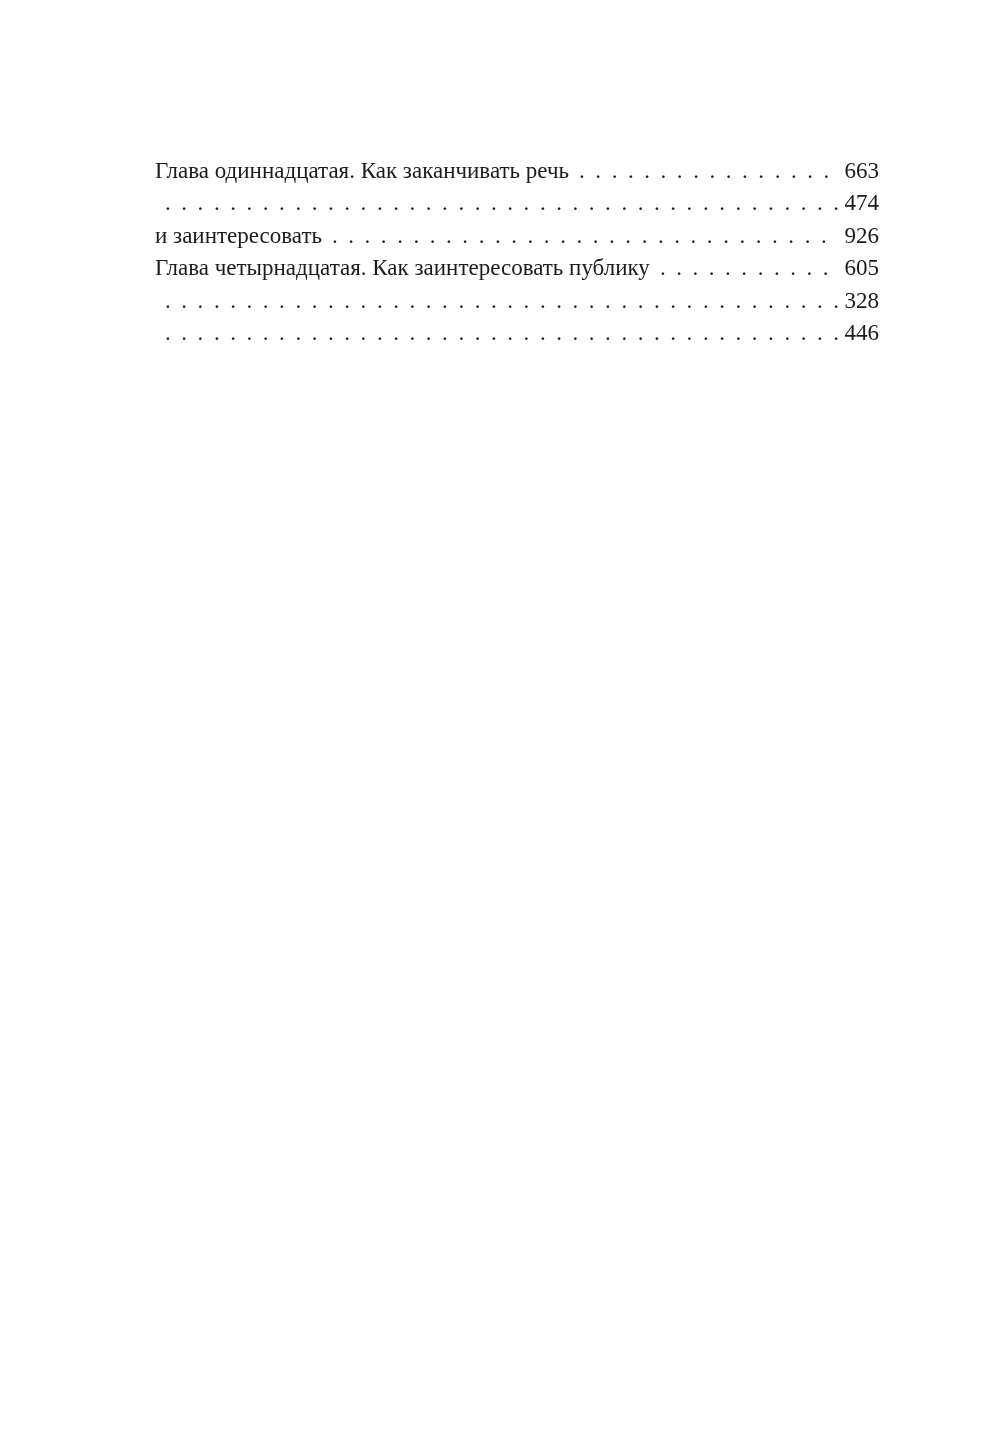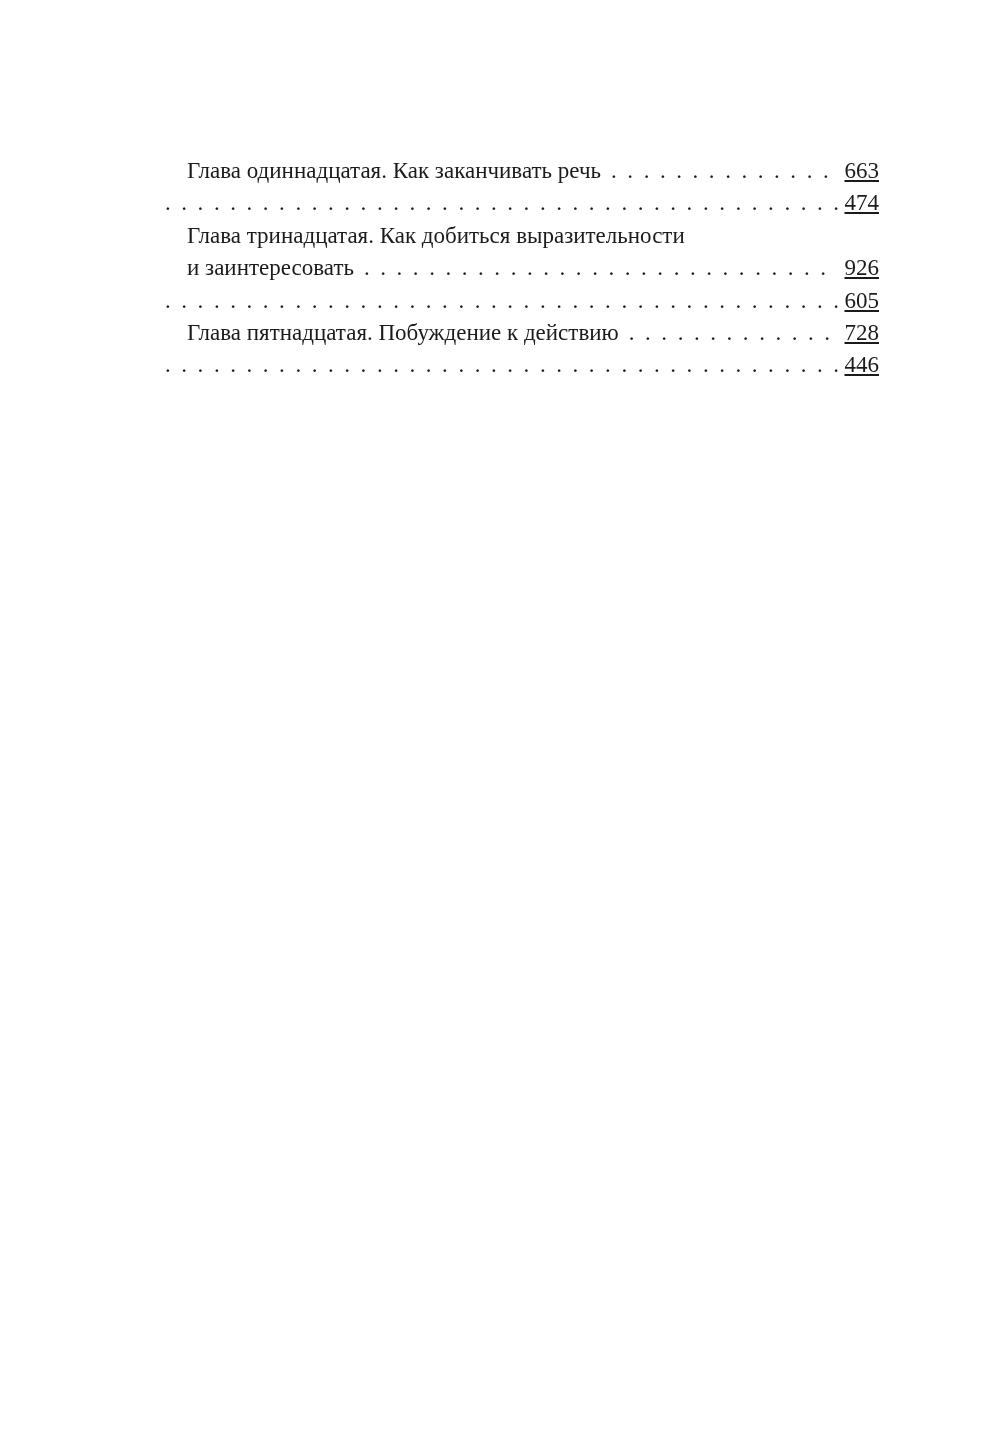--- a/index.html
+++ b/index.html
@@ -29,79 +29,72 @@
     color: #1b1b1b;
   }
   .toc-row {
     display: flex;
     align-items: baseline;
     height: 32.4px;
   }
   .toc-text {
     flex: 0 0 auto;
     white-space: nowrap;
-    margin-left: 32px;
   }
   .toc-leader {
     flex: 1 1 auto;
     overflow: hidden;
     white-space: nowrap;
     text-align: right;
     letter-spacing: 2.4px;
     padding-left: 10px;
     min-width: 0;
   }
   .toc-leader.hidden {
     visibility: hidden;
   }
   .toc-page {
     flex: 0 0 auto;
     white-space: nowrap;
     padding-left: 7px;
     text-align: right;
-    text-decoration: underline;
   }
 </style>
 </head>
 <body style="background: rgb(255, 255, 255);">
 
 <div class="page">
   <div class="toc" id="toc" style="color: rgb(27, 27, 27);">
   <div class="toc-row">
     <span class="toc-text">Глава одиннадцатая. Как заканчивать речь</span>
     <span class="toc-leader">. . . . . . . . . . . . . . . . . . . . . . . . . . . . . . . . . . . . . . . . . . . . . . . . . . . . . . . . . . . .</span>
     <span class="toc-page">663</span>
   </div>
 
   <div class="toc-row">
     <span class="toc-leader">. . . . . . . . . . . . . . . . . . . . . . . . . . . . . . . . . . . . . . . . . . . . . . . . . . . . . . . . . . . .</span>
     <span class="toc-page">474</span>
   </div>
 
-  <div class="toc-row">
-    <span class="toc-text">Глава тринадцатая. Как добиться выразительности</span>
-    <span class="toc-leader hidden"></span>
-    <span class="toc-page"></span>
-  </div>
 
   <div class="toc-row">
     <span class="toc-text">и заинтересовать</span>
     <span class="toc-leader">. . . . . . . . . . . . . . . . . . . . . . . . . . . . . . . . . . . . . . . . . . . . . . . . . . . . . . . . . . . .</span>
     <span class="toc-page">926</span>
   </div>
 
   <div class="toc-row">
+    <span class="toc-text">Глава четырнадцатая. Как заинтересовать публику</span>
     <span class="toc-leader">. . . . . . . . . . . . . . . . . . . . . . . . . . . . . . . . . . . . . . . . . . . . . . . . . . . . . . . . . . . .</span>
     <span class="toc-page">605</span>
   </div>
 
   <div class="toc-row">
-    <span class="toc-text">Глава пятнадцатая. Побуждение к действию</span>
     <span class="toc-leader">. . . . . . . . . . . . . . . . . . . . . . . . . . . . . . . . . . . . . . . . . . . . . . . . . . . . . . . . . . . .</span>
-    <span class="toc-page">728</span>
+    <span class="toc-page">328</span>
   </div>
 
   <div class="toc-row">
     <span class="toc-leader">. . . . . . . . . . . . . . . . . . . . . . . . . . . . . . . . . . . . . . . . . . . . . . . . . . . . . . . . . . . .</span>
     <span class="toc-page">446</span>
   </div>
 </div>
 </div>
 
 </body></html>

